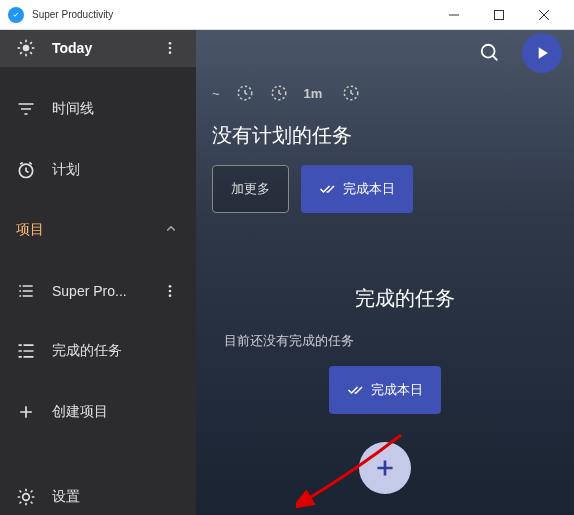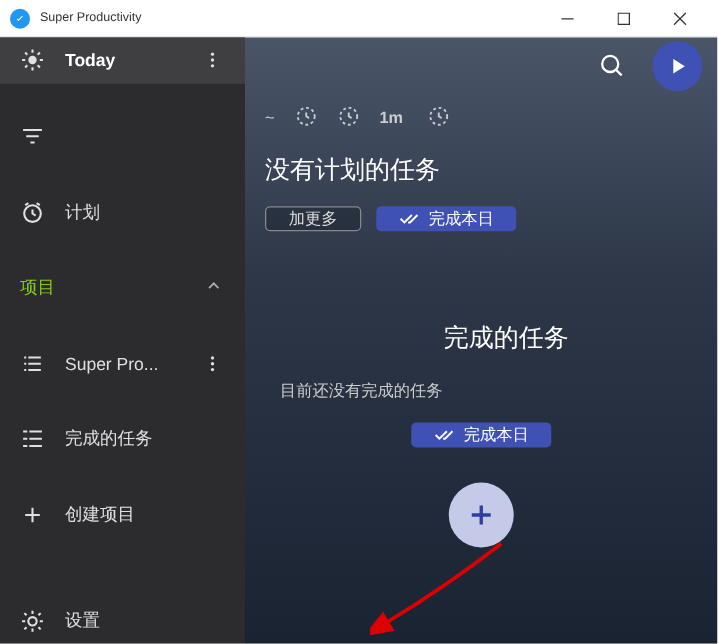--- a/index.html
+++ b/index.html
@@ -15,39 +15,39 @@
 
 .app { display: flex; height: 485px; }
 
 .sidebar { width: 196px; background: #2c2c2e; color: #e0e0e0; display: flex; flex-direction: column; gap: 24px; }
 .sidebar-item { display: flex; align-items: center; height: 46px; padding: 0 16px; cursor: pointer; font-size: 14px; }
 .sidebar-item.active { background: #3f3f42; }
 .sidebar-item .icon { width: 20px; height: 20px; margin-right: 16px; display: flex; align-items: center; justify-content: center; flex-shrink: 0; }
 .sidebar-item .label { flex: 1; white-space: nowrap; overflow: hidden; text-overflow: ellipsis; }
 .sidebar-item .label.bold { font-weight: 600; color: #fff; }
 .sidebar-item .more { width: 20px; display: flex; align-items: center; justify-content: center; }
-.sidebar-section { display: flex; align-items: center; height: 46px; padding: 0 16px; cursor: pointer; font-size: 14px; color: #84cc16; }
+.sidebar-section { display: flex; align-items: center; height: 46px; padding: 0 16px; cursor: pointer; font-size: 14px; color: #fdba74; }
 .sidebar-section .label { flex: 1; }
 .sidebar-spacer { flex: 1; }
 .sidebar svg { fill: #e0e0e0; }
 .sidebar-section svg { fill: #aaa; }
 
 .main { flex: 1; background: linear-gradient(180deg, #4a5568 0%, #2d3748 40%, #1a2332 100%); position: relative; color: #fff; overflow: hidden; }
 .main-header { height: 46px; display: flex; align-items: center; justify-content: flex-end; padding: 0 12px; gap: 12px; }
 .search-btn { width: 40px; height: 40px; display: flex; align-items: center; justify-content: center; cursor: pointer; }
 .play-btn { width: 40px; height: 40px; border-radius: 50%; background: #3f51b5; display: flex; align-items: center; justify-content: center; cursor: pointer; }
 
 .stats-row { display: flex; align-items: center; gap: 16px; padding: 8px 16px; color: #ccc; font-size: 13px; }
 .stat { display: flex; align-items: center; gap: 20px; }
 
 .heading { font-size: 20px; font-weight: 500; padding: 12px 16px 16px; color: #fff; }
 .sub-text { font-size: 13px; color: #ccc; padding: 4px 28px 16px; }
 
 .btn-row { display: flex; gap: 12px; padding: 0 16px 20px; }
-.btn { height: 20px; padding: 0 18px; border-radius: 4px; display: flex; align-items: center; gap: 6px; font-size: 13px; cursor: pointer; white-space: nowrap; }
+.btn { height: 48px; padding: 0 18px; border-radius: 4px; display: flex; align-items: center; gap: 6px; font-size: 13px; cursor: pointer; white-space: nowrap; }
 .btn-outline { border: 1px solid #888; color: #ddd; background: rgba(0,0,0,0.2); }
 .btn-primary { background: #3f51b5; color: #fff; border: none; }
 .btn-row.center { justify-content: center; }
 
 .fab { width: 52px; height: 52px; border-radius: 50%; background: #c5cae9; display: flex; align-items: center; justify-content: center; cursor: pointer; margin: 8px auto 0; }
 
 .arrow { position: absolute; left: 100px; top: 400px; pointer-events: none; }
 </style>
 </head>
 <body>
@@ -104,20 +104,21 @@
             <circle cx="12" cy="19" r="2"></circle>
           </svg>
         </span>
     </div>
     <div class="sidebar-item">
       <span class="icon">
           <svg viewBox="0 0 24 24" width="20" height="20">
             <path d="M3 6h18M6 12h12M10 18h4" stroke="#e0e0e0" stroke-width="2" fill="none"></path>
           </svg>
         </span>
+      <span class="label">时间线</span>
     </div>
     <div class="sidebar-item">
       <span class="icon">
           <svg viewBox="0 0 24 24" width="20" height="20">
             <circle cx="12" cy="13" r="8" fill="none" stroke="#e0e0e0" stroke-width="2"></circle>
             <path d="M12 9v4l3 2M8 3l-3 2M16 3l3 2" stroke="#e0e0e0" stroke-width="2" fill="none"></path>
           </svg>
         </span>
       <span class="label">计划</span>
     </div>

